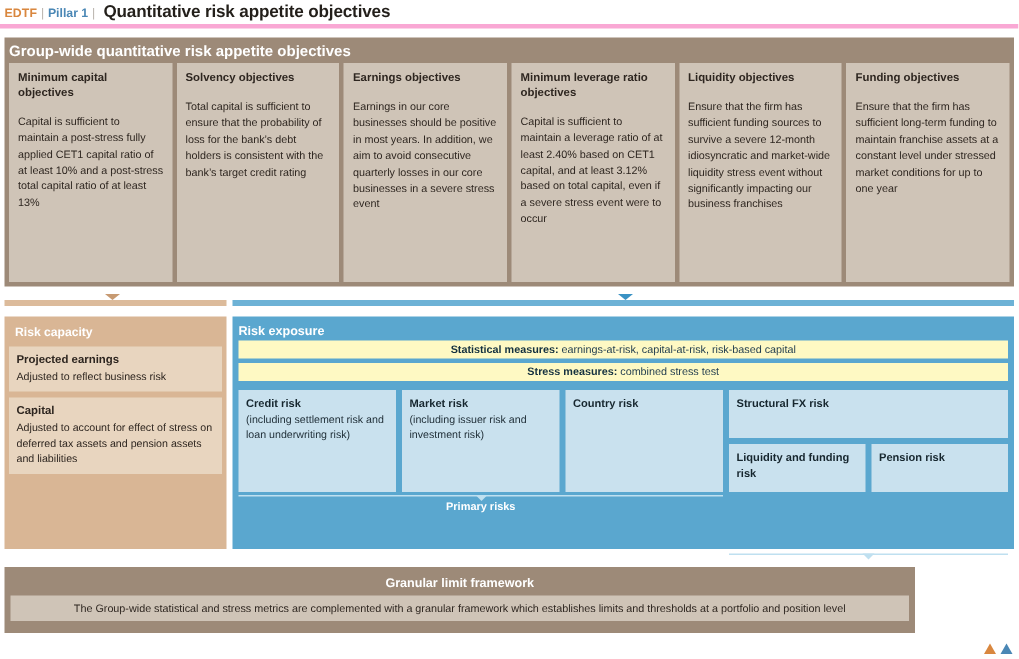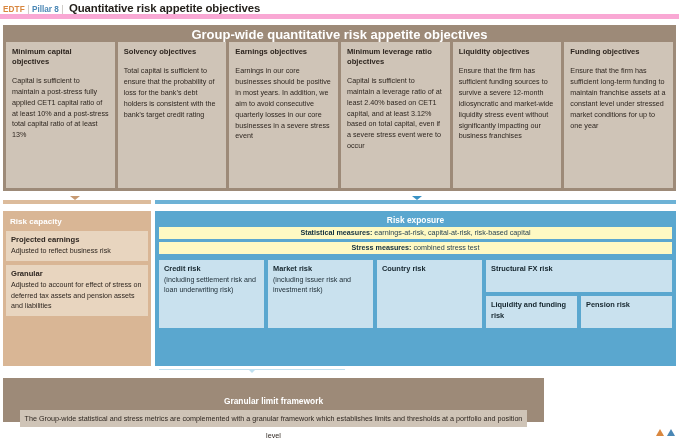--- a/index.html
+++ b/index.html
@@ -9,23 +9,23 @@
     font-family:"Liberation Sans", sans-serif;
     font-size:7.4px;
     color:#3a3228;
     overflow:hidden;
     position:relative;
   }
 
   
   .hdr{
     height:19px;
-    display:flex;align-items:flex-end;
+    display:flex;align-items:center;
     padding:0 0 0 3px;
-    border-bottom:5px solid #f9a8d4;
+    border-bottom:3px solid #f9a8d4;
     box-sizing:border-box;
   }
   .hdr .edtf{color:#d9873f;font-weight:bold;font-size:8.2px;letter-spacing:.1px;}
   .hdr .sep{color:#b9b4ad;font-size:8.2px;margin:0 2.5px;}
   .hdr .pillar{color:#4a87b5;font-weight:bold;font-size:8.2px;}
   .hdr .title{color:#231f1a;font-weight:bold;font-size:11.4px;margin-left:3px;letter-spacing:-.1px;}
 
   
   .tex{
     background-image:radial-gradient(rgba(255,255,255,.30) .6px, transparent .7px);
@@ -33,21 +33,21 @@
   }
 
   
   .band{
     position:absolute;left:3px;top:25px;width:673px;height:166px;
     background:#9d8a78;
     box-sizing:border-box;
     padding:3px;
   }
   .band-title{
-    text-align:center;color:#ffffff;font-weight:bold;font-size:13px;
+    color:#ffffff;font-weight:bold;font-size:10px;
     height:14px;line-height:14px;
   }
   .cards{display:flex;gap:3px;height:146px;}
   .card{
     flex:1;background:#cfc4b7;box-sizing:border-box;
     padding:5px 6px 4px 6px;
     line-height:1.42;
   }
   .card h4{margin:0 0 9px 0;font-size:7.6px;font-weight:bold;color:#2e2620;line-height:1.3;}
   .card p{margin:0;font-size:7.2px;color:#2e2620;line-height:1.52;}
@@ -73,21 +73,21 @@
   .cap-box{
     background:#e8d5bf;box-sizing:border-box;padding:4px 5px 5px 5px;margin-bottom:4px;
   }
   .cap-box h5{margin:0 0 2px 0;font-size:7.6px;font-weight:bold;color:#2e2620;}
   .cap-box p{margin:0;font-size:7.1px;color:#2e2620;line-height:1.45;}
 
   .exposure{
     position:absolute;left:152px;top:0;width:521px;height:155px;
     background:#5aa7cf;box-sizing:border-box;padding:3px 4px 4px 4px;
   }
-  .exp-title{text-align:center;color:#ffffff;font-weight:bold;font-size:8.4px;height:13px;line-height:13px;}
+  .exp-title{color:#ffffff;font-weight:bold;font-size:8.4px;height:13px;line-height:13px;}
   .measure{
     background:#fef9c3;color:#1f3b4d;text-align:center;
     font-size:7.2px;height:12px;line-height:12px;margin-bottom:3px;
   }
   .measure b{color:#13303f;}
 
   .riskrow{display:flex;gap:4px;margin-top:6px;height:68px;}
   .rbox{
     background:#c9e1ee;box-sizing:border-box;padding:4px 5px;
     font-size:7.1px;color:#22313a;line-height:1.45;
@@ -104,42 +104,42 @@
   }
   .gl-line{position:absolute;top:-3px;left:0;right:0;height:1px;background:#bfe0f0;}
   .gl-arrow{
     position:absolute;top:-3px;left:50%;margin-left:-4px;width:0;height:0;
     border-left:4px solid transparent;border-right:4px solid transparent;border-top:4px solid #bfe0f0;
   }
   .labels-wrap{display:flex;gap:4px;}
 
   
   .bottom{
-    position:absolute;left:3px;top:378px;width:541px;height:44px;
-    background:#9d8a78;box-sizing:border-box;padding:17px;
+    position:absolute;left:3px;top:378px;width:607px;height:44px;
+    background:#9d8a78;box-sizing:border-box;padding:4px;
   }
   .bottom .b-title{text-align:center;color:#ffffff;font-weight:bold;font-size:8.4px;height:13px;line-height:13px;}
   .bottom .b-body{
     background:#cfc4b7;color:#2e2620;font-size:7.2px;text-align:center;
     height:17px;line-height:17px;margin-top:2px;
   }
 
   
   .marks{position:absolute;right:4px;bottom:3px;display:flex;gap:3px;align-items:flex-end;}
   .tri{width:0;height:0;border-left:4px solid transparent;border-right:4px solid transparent;}
   .tri.orange{border-bottom:7px solid #d9873f;}
   .tri.blue{border-bottom:7px solid #4a87b5;}
 </style>
 </head>
 <body>
 
 <div class="hdr">
   <span class="edtf">EDTF</span>
   <span class="sep">|</span>
-  <span class="pillar">Pillar 8</span>
+  <span class="pillar">Pillar 1</span>
   <span class="sep">|</span>
   <span class="title">Quantitative risk appetite objectives</span>
 </div>
 
 <div class="band tex">
   <div class="band-title">Group-wide quantitative risk appetite objectives</div>
   <div class="cards">
 
     <div class="card tex">
       <h4>Minimum capital objectives</h4>
@@ -183,21 +183,21 @@
 
   <div class="capacity tex">
     <div class="cap-title">Risk capacity</div>
 
     <div class="cap-box tex">
       <h5>Projected earnings</h5>
       <p>Adjusted to reflect business risk</p>
     </div>
 
     <div class="cap-box tex">
-      <h5>Granular</h5>
+      <h5>Capital</h5>
       <p>Adjusted to account for effect of stress on deferred tax assets and pension assets and liabilities</p>
     </div>
   </div>
 
   <div class="exposure tex">
     <div class="exp-title">Risk exposure</div>
 
     <div class="measure tex">
       <b>Statistical measures:</b><span> earnings-at-risk, capital-at-risk, risk-based capital</span>
     </div>
@@ -232,20 +232,25 @@
             <b>Liquidity and funding risk</b>
           </div>
           <div class="rbox tex">
             <b>Pension risk</b>
           </div>
         </div>
       </div>
     </div>
 
     <div class="labels-wrap">
+      <div class="grouplabel" style="flex:1;">
+        <span class="gl-line"></span>
+        <span class="gl-arrow"></span>
+        <span>Primary risks</span>
+      </div>
       <div class="grouplabel" style="width:186px;margin-top:44px;">
         <span class="gl-line"></span>
         <span class="gl-arrow"></span>
         <span>Consequential risks</span>
       </div>
     </div>
   </div>
 </div>
 
 <div class="bottom tex">

